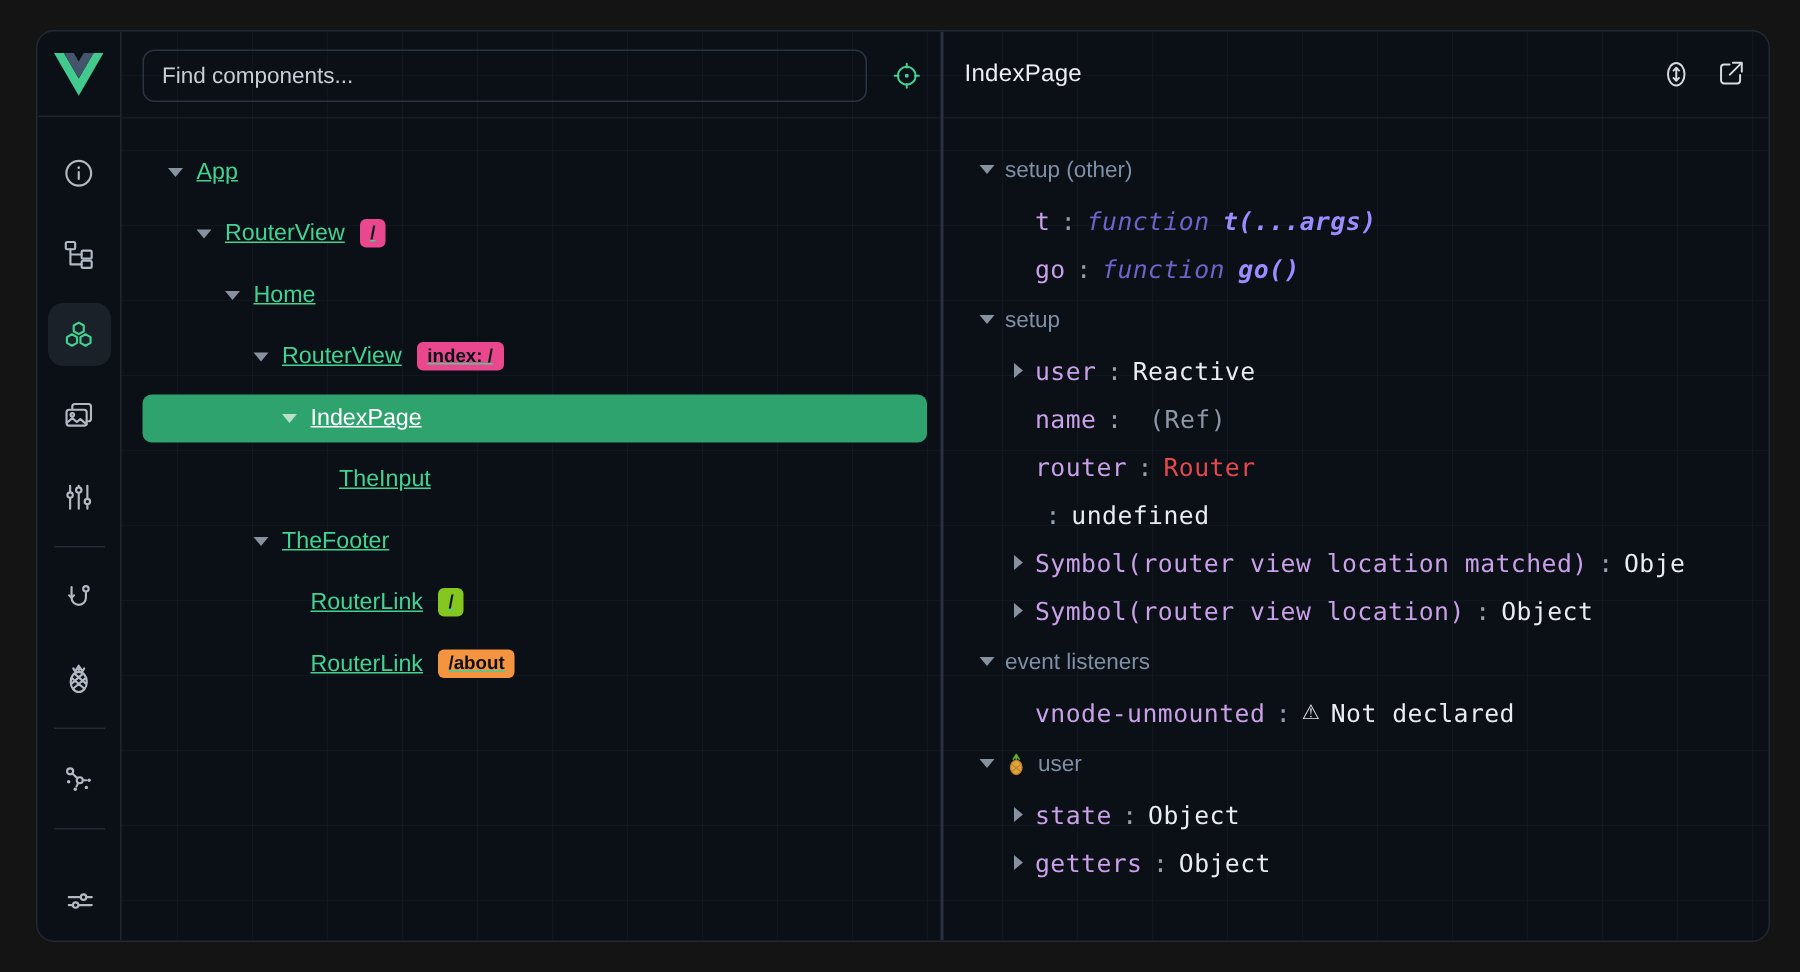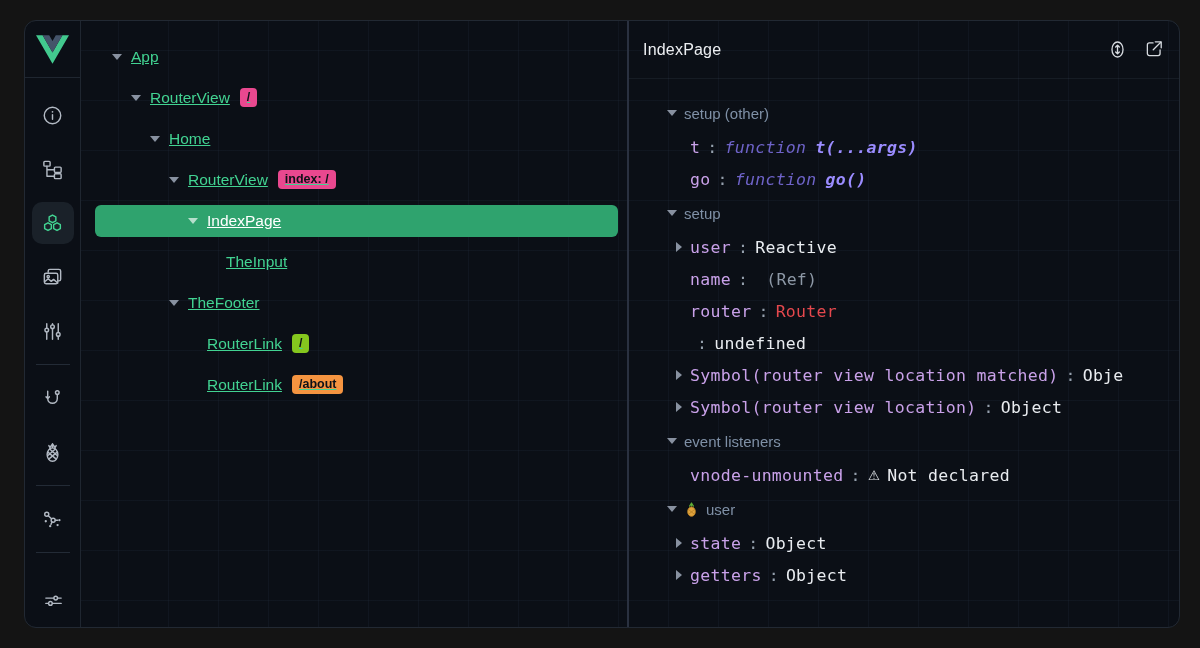--- a/index.html
+++ b/index.html
@@ -74,21 +74,21 @@
   .inspector { flex:1; overflow:hidden; display:flex; flex-direction:column; }
   .insp-header { height:58px; flex:0 0 58px; display:flex; align-items:center;
       padding:0 14px; border-bottom:1px solid rgba(127,144,166,0.10); }
   .insp-title { color:#eceef1; font-size:16px; letter-spacing:.2px; }
   .insp-actions { margin-left:auto; display:flex; gap:14px; color:#d7dbe0; }
   .insp-actions .abtn { width:22px; height:22px; cursor:pointer; }
   .insp-actions svg { width:21px; height:21px; }
 
   .rows { padding-top:16px; }
   .irow { display:flex; align-items:center; white-space:nowrap; cursor:default; }
-  .irow.hdr { height:36px; padding-left:24px; color:#7f90a6; font-size:15px; cursor:pointer;margin-left:14px; }
+  .irow.hdr { height:36px; padding-left:24px; color:#7f90a6; font-size:15px; cursor:pointer; }
   .irow.hdr .tri { margin-right:7px; }
   .irow.item { height:32px; padding-left:45px;
       font-family:"DejaVu Sans Mono", monospace; font-size:16.5px; letter-spacing:.3px; }
   .irow.item .tri { margin-right:8px; width:8px; flex:0 0 8px; }
   .key   { color:#c9a1e9; }
   .colon { color:#95a0ad; margin:0 7px; }
   .kw    { color:#6e63c8; font-style:italic; margin-right:9px; }
   .sig   { color:#9b8cff; font-style:italic; font-weight:700; }
   .val.plain { color:#e9ecf0; }
   .val.muted { color:#8d98a6; margin-left:11px; }
@@ -189,20 +189,30 @@
           <path d="M4 15h2.6"></path>
           <circle cx="8.8" cy="15" r="1.9"></circle>
           <path d="M11 15h9"></path>
         </svg>
     </div>
   </aside>
 
   <div class="content">
 
     <section class="tree-panel">
+      <div class="toolbar">
+        <input class="search-input" type="text" placeholder="Find components..." style="">
+        <div class="locate-btn">
+          <svg viewBox="0 0 24 24" class="icon-stroke">
+              <circle cx="12" cy="12" r="6.8"></circle>
+              <path d="M12 2.8v3M12 18.2v3M2.8 12h3M18.2 12h3"></path>
+              <circle cx="12" cy="12" r="1.5" fill="currentColor" stroke="none"></circle>
+            </svg>
+        </div>
+      </div>
       <div class="tree" id="tree">
  <div class="tree-row" style="padding-left:31px">
 
    <span class="tri down"></span>
    <span>App</span>
 
  </div>
  <div class="tree-row" style="padding-left:50px">
 
    <span class="tri down"></span>

